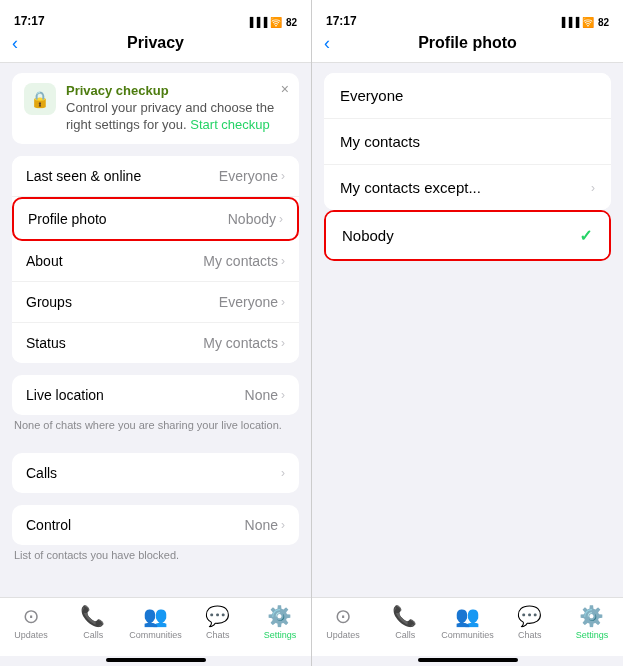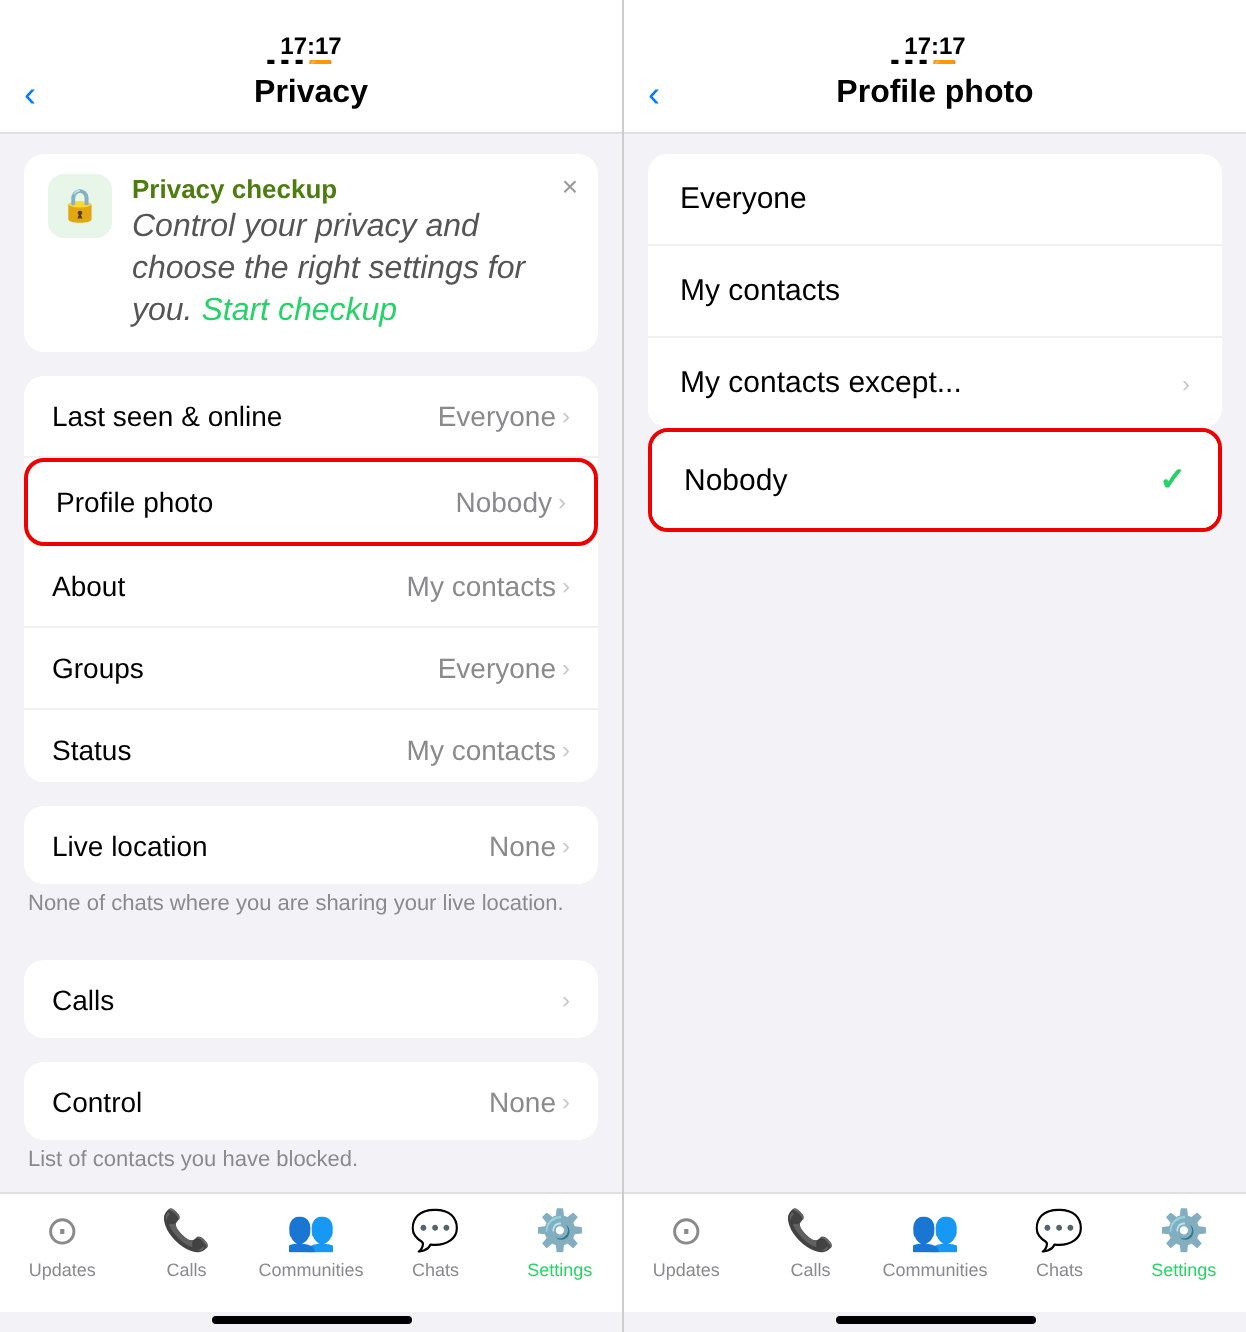--- a/index.html
+++ b/index.html
@@ -24,26 +24,25 @@
     .divider-vertical {
       width: 1px;
       background: #ccc;
     }
 
     
     .status-bar {
       background: #fff;
       height: 28px;
       display: flex;
-      align-items: center;
+      align-items: flex-end;
       justify-content: space-between;
-      padding: 16px 14px;
+      padding: 0 14px;
       font-size: 11px;
       font-weight: 600;
-      flex-direction: column;
     }
     .status-bar .time { font-weight: 700; font-size: 12px; }
     .status-icons { display: flex; align-items: center; gap: 3px; font-size: 10px; }
 
     
     .header {
       background: #fff;
       padding: 6px 16px 10px;
       display: flex;
       align-items: center;
@@ -81,21 +80,21 @@
       background: #e8f5e9;
       border-radius: 8px;
       display: flex;
       align-items: center;
       justify-content: center;
       font-size: 16px;
       flex-shrink: 0;
     }
     .checkup-text { flex: 1; }
     .checkup-title { font-size: 13px; font-weight: 600; color: #4d7c0f; }
-    .checkup-desc { font-size: 16px; color: #555; margin-top: 2px; line-height: 1.3; font-style: italic; }
+    .checkup-desc { font-size: 13px; color: #555; margin-top: 2px; line-height: 1.3; }
     .checkup-desc .link { color: #25d366; }
     .checkup-close {
       position: absolute;
       top: 8px;
       right: 10px;
       color: #999;
       font-size: 14px;
       cursor: pointer;
     }
 

